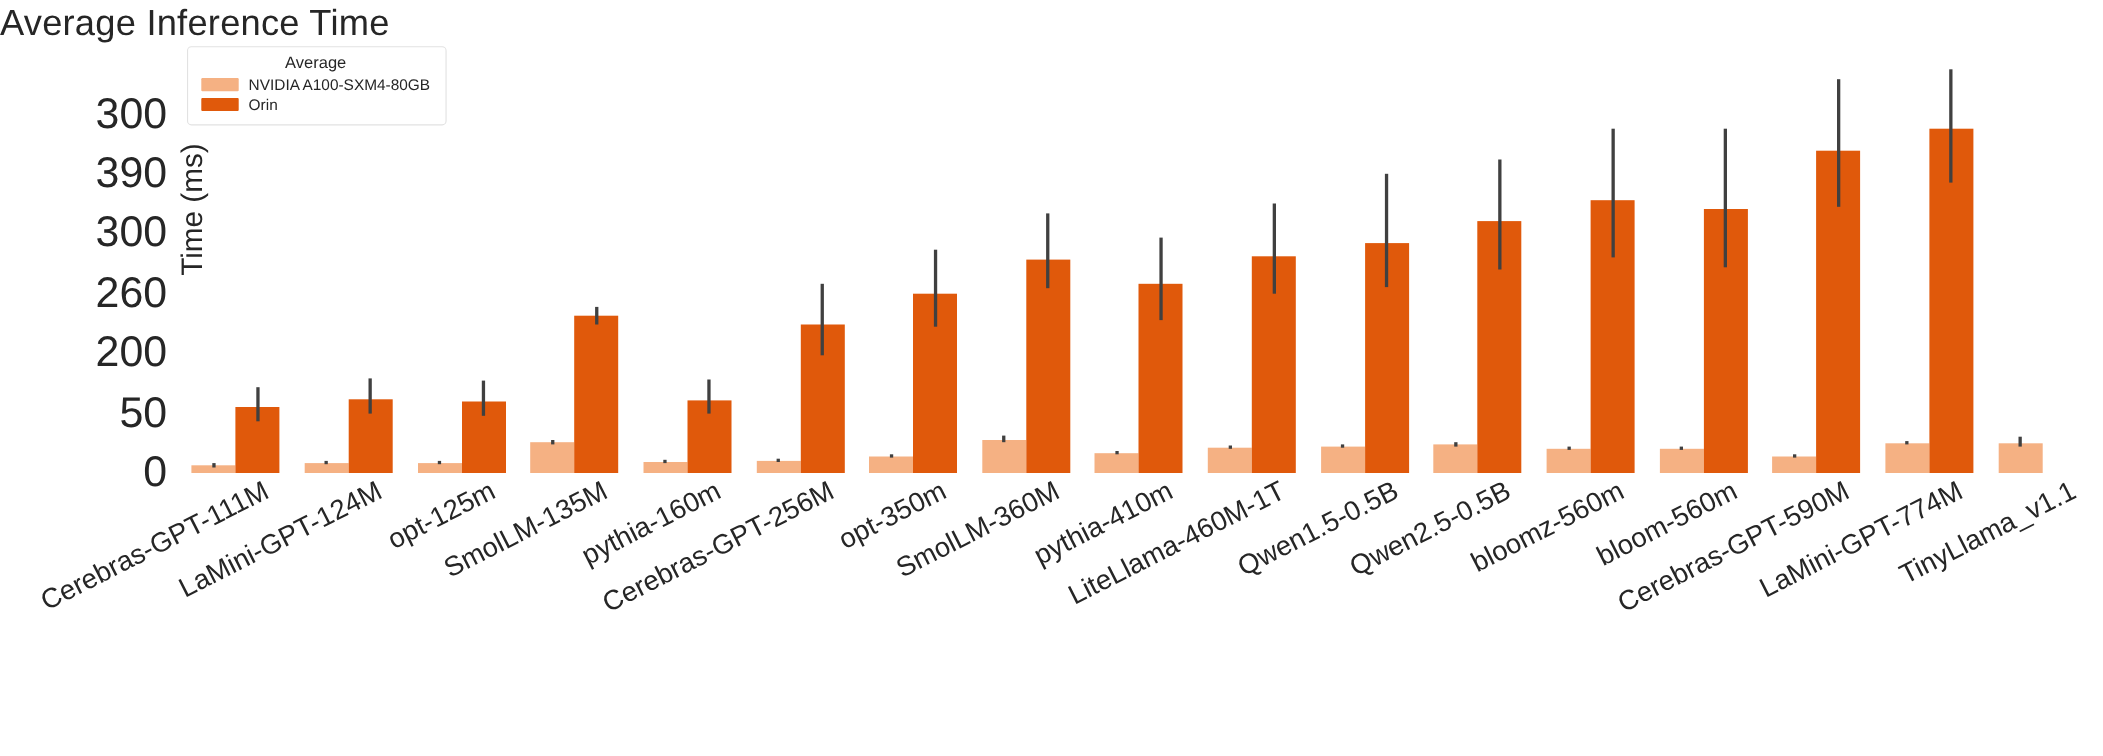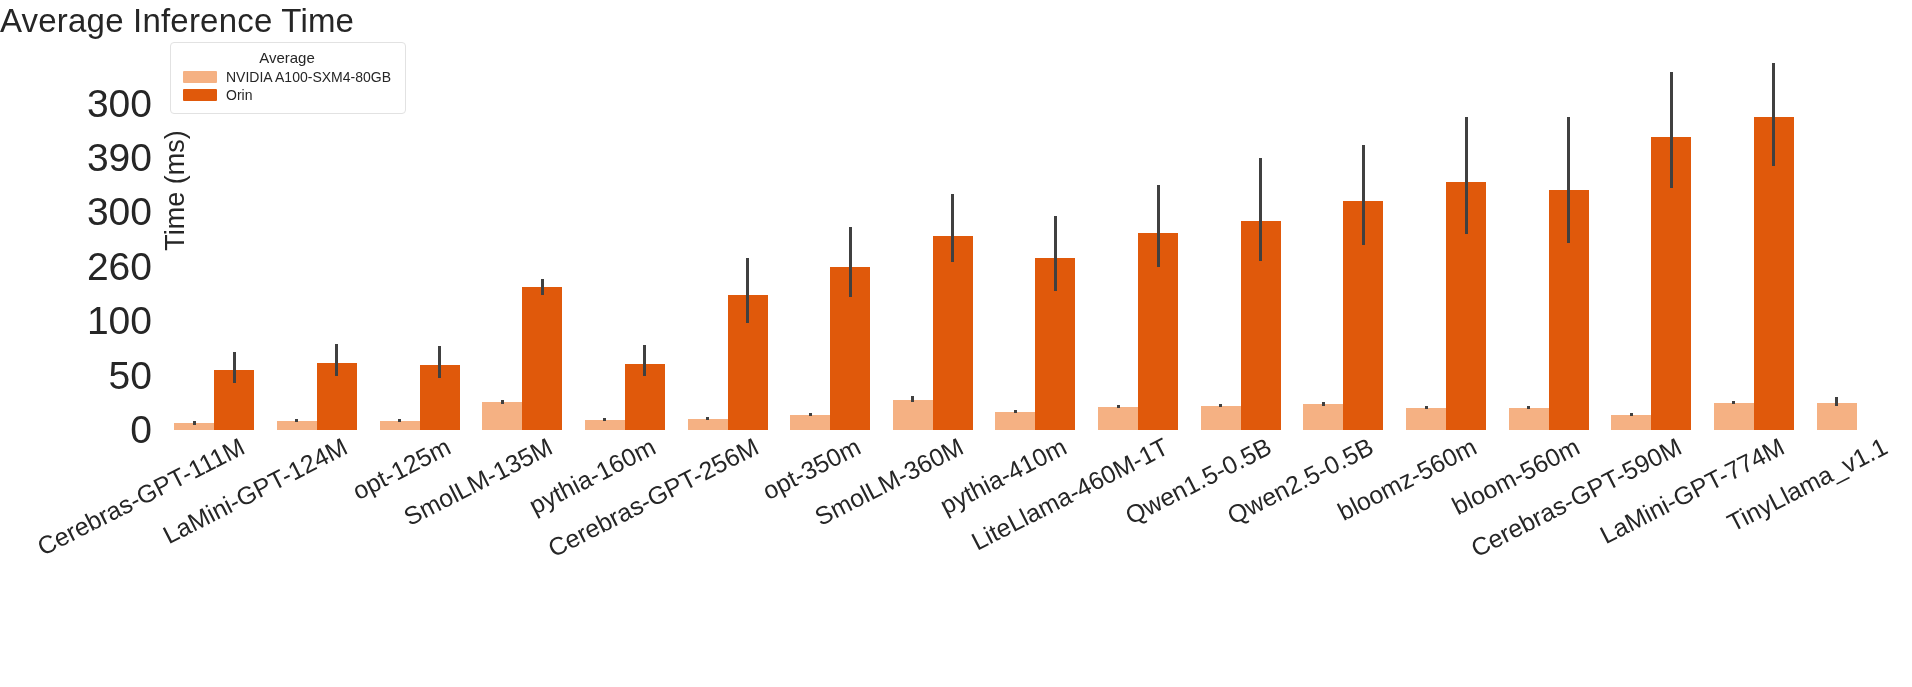--- a/index.html
+++ b/index.html
@@ -64,21 +64,21 @@
 
 <div class="figure">
 
   <div class="chart-title">Average Inference Time</div>
 
   <div class="plot-area">
     <div class="y-axis-label">Time (ms)</div>
     <div id="yticks">
         <div class="ytick" style="top: 370px;">0</div>
         <div class="ytick" style="top: 315.588px;">50</div>
-        <div class="ytick" style="top: 261.176px;">100</div>
+        <div class="ytick" style="top: 261.176px;">200</div>
         <div class="ytick" style="top: 206.765px;">260</div>
         <div class="ytick" style="top: 152.353px;">300</div>
         <div class="ytick" style="top: 97.9412px;">390</div>
         <div class="ytick" style="top: 43.5294px;">300</div>
       </div>
     <div class="bars" id="bars">
         <div class="group">
           <div class="barwrap">
             <div class="bar" style="height: 6.52941px; background: rgb(245, 177, 131);"></div>
             <div class="err" style="bottom: 5.44118px; height: 3.26471px;"></div>

